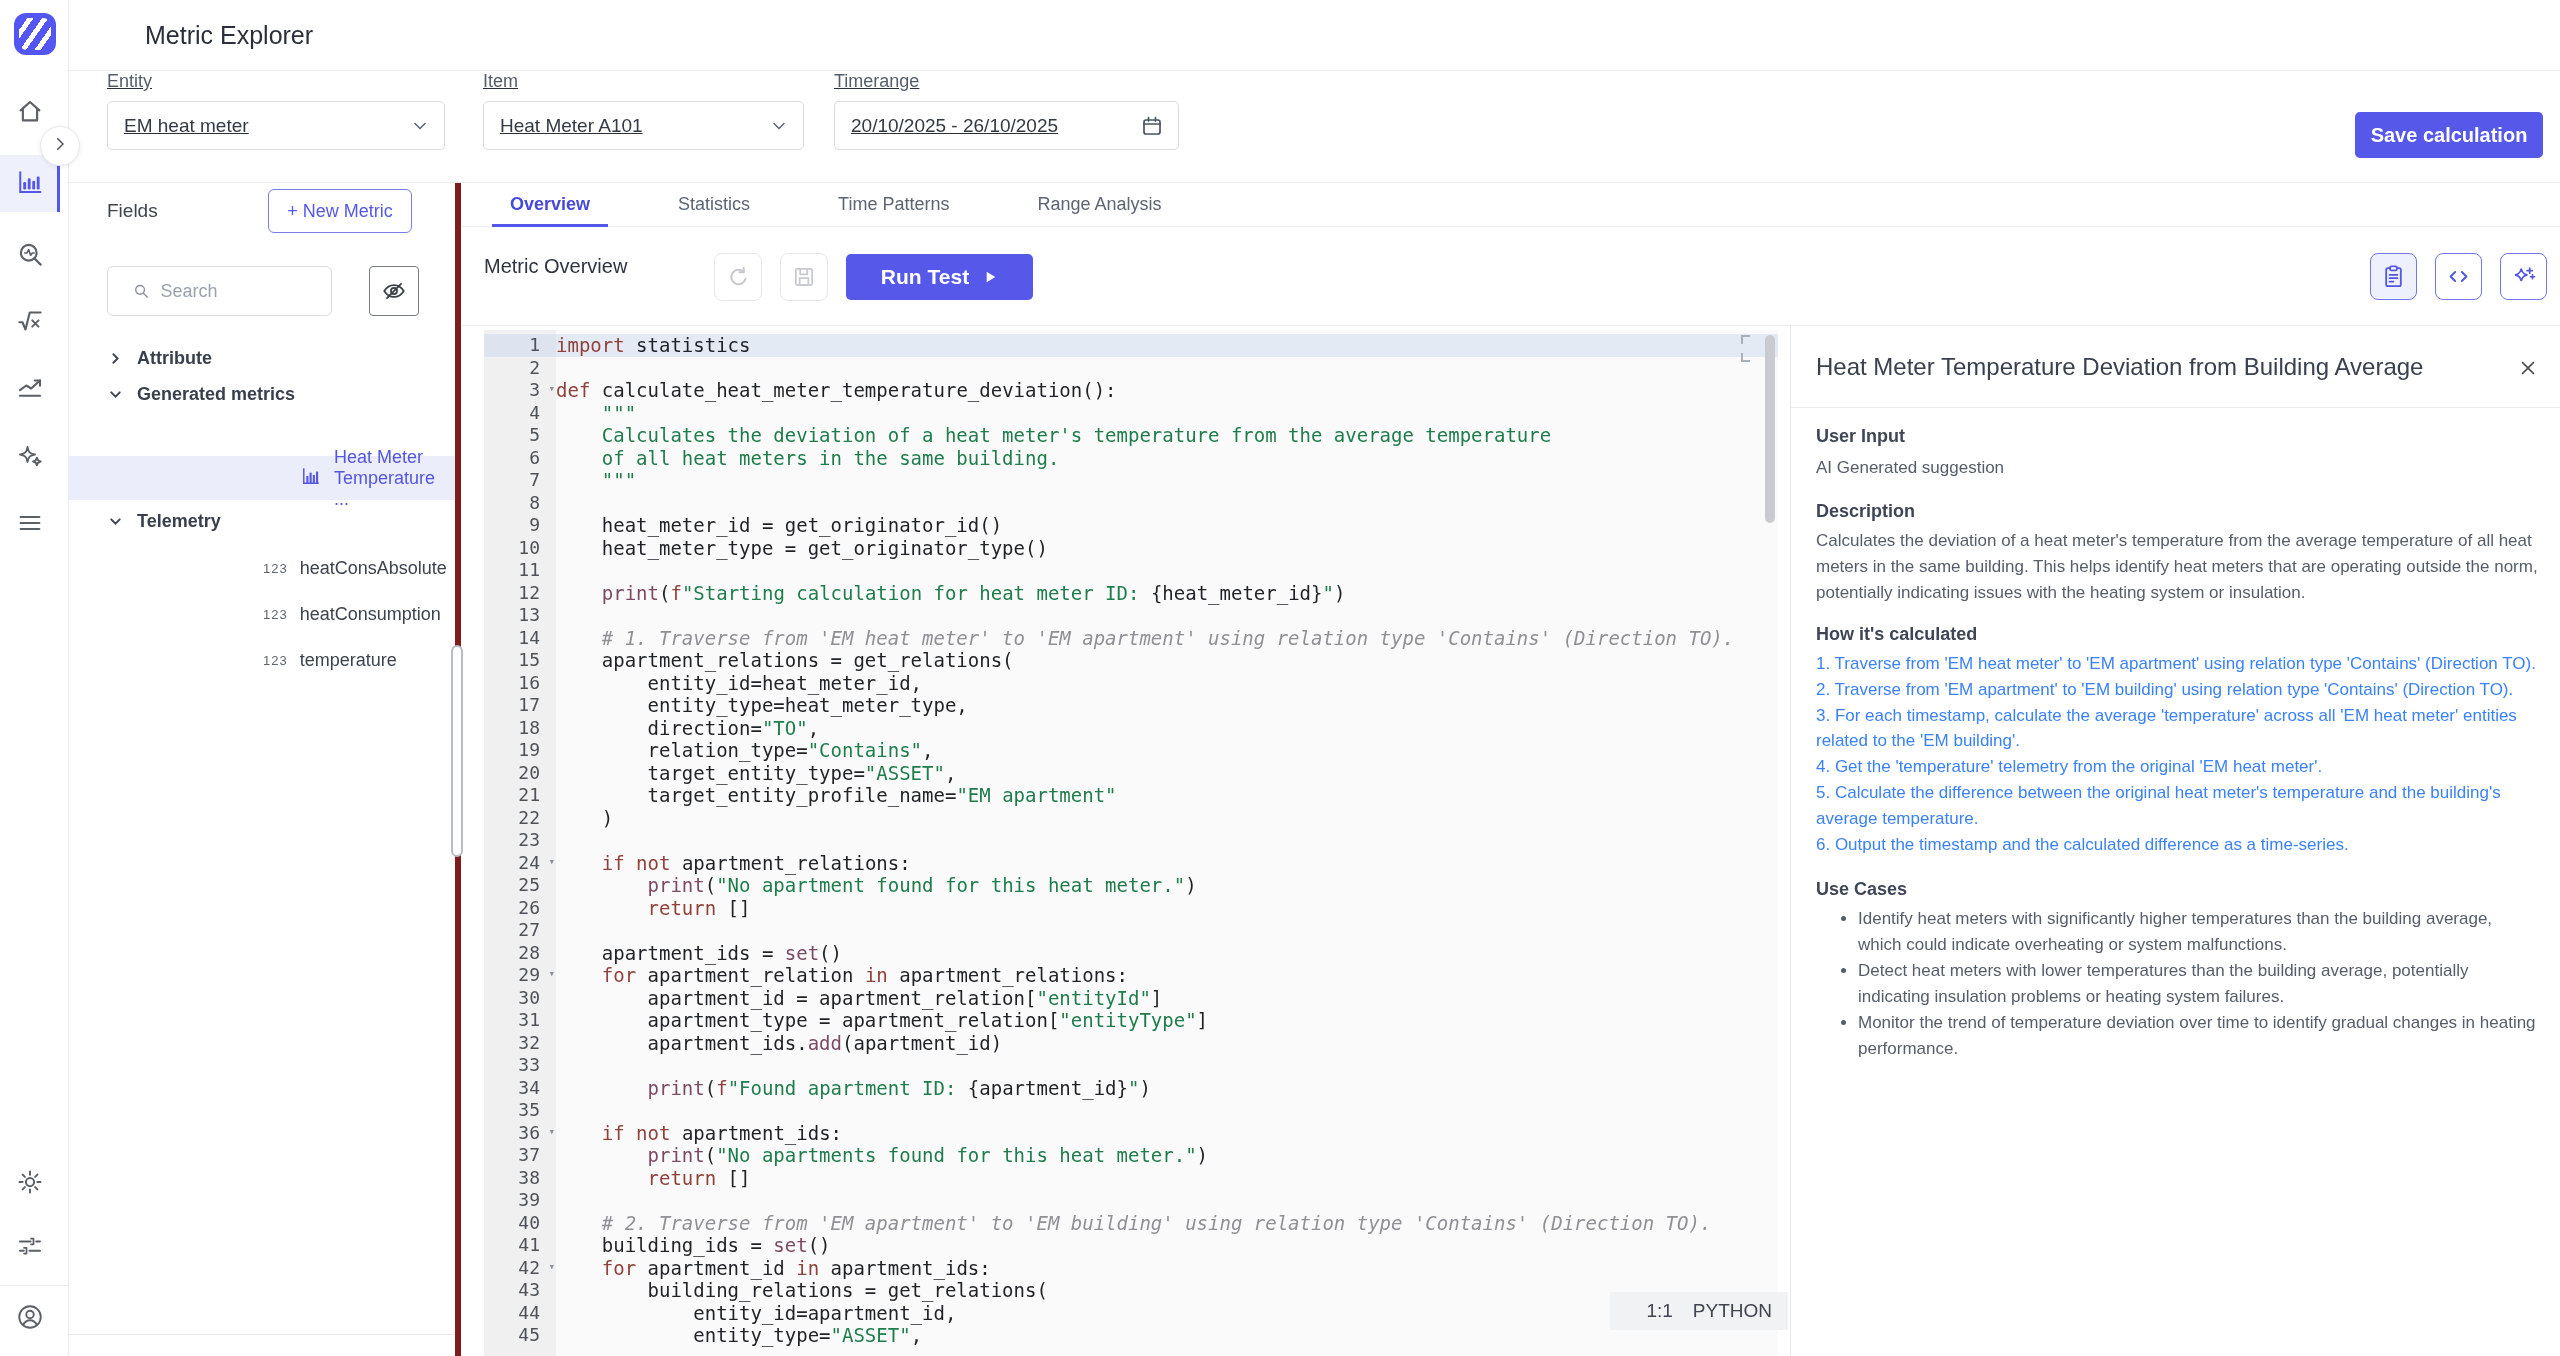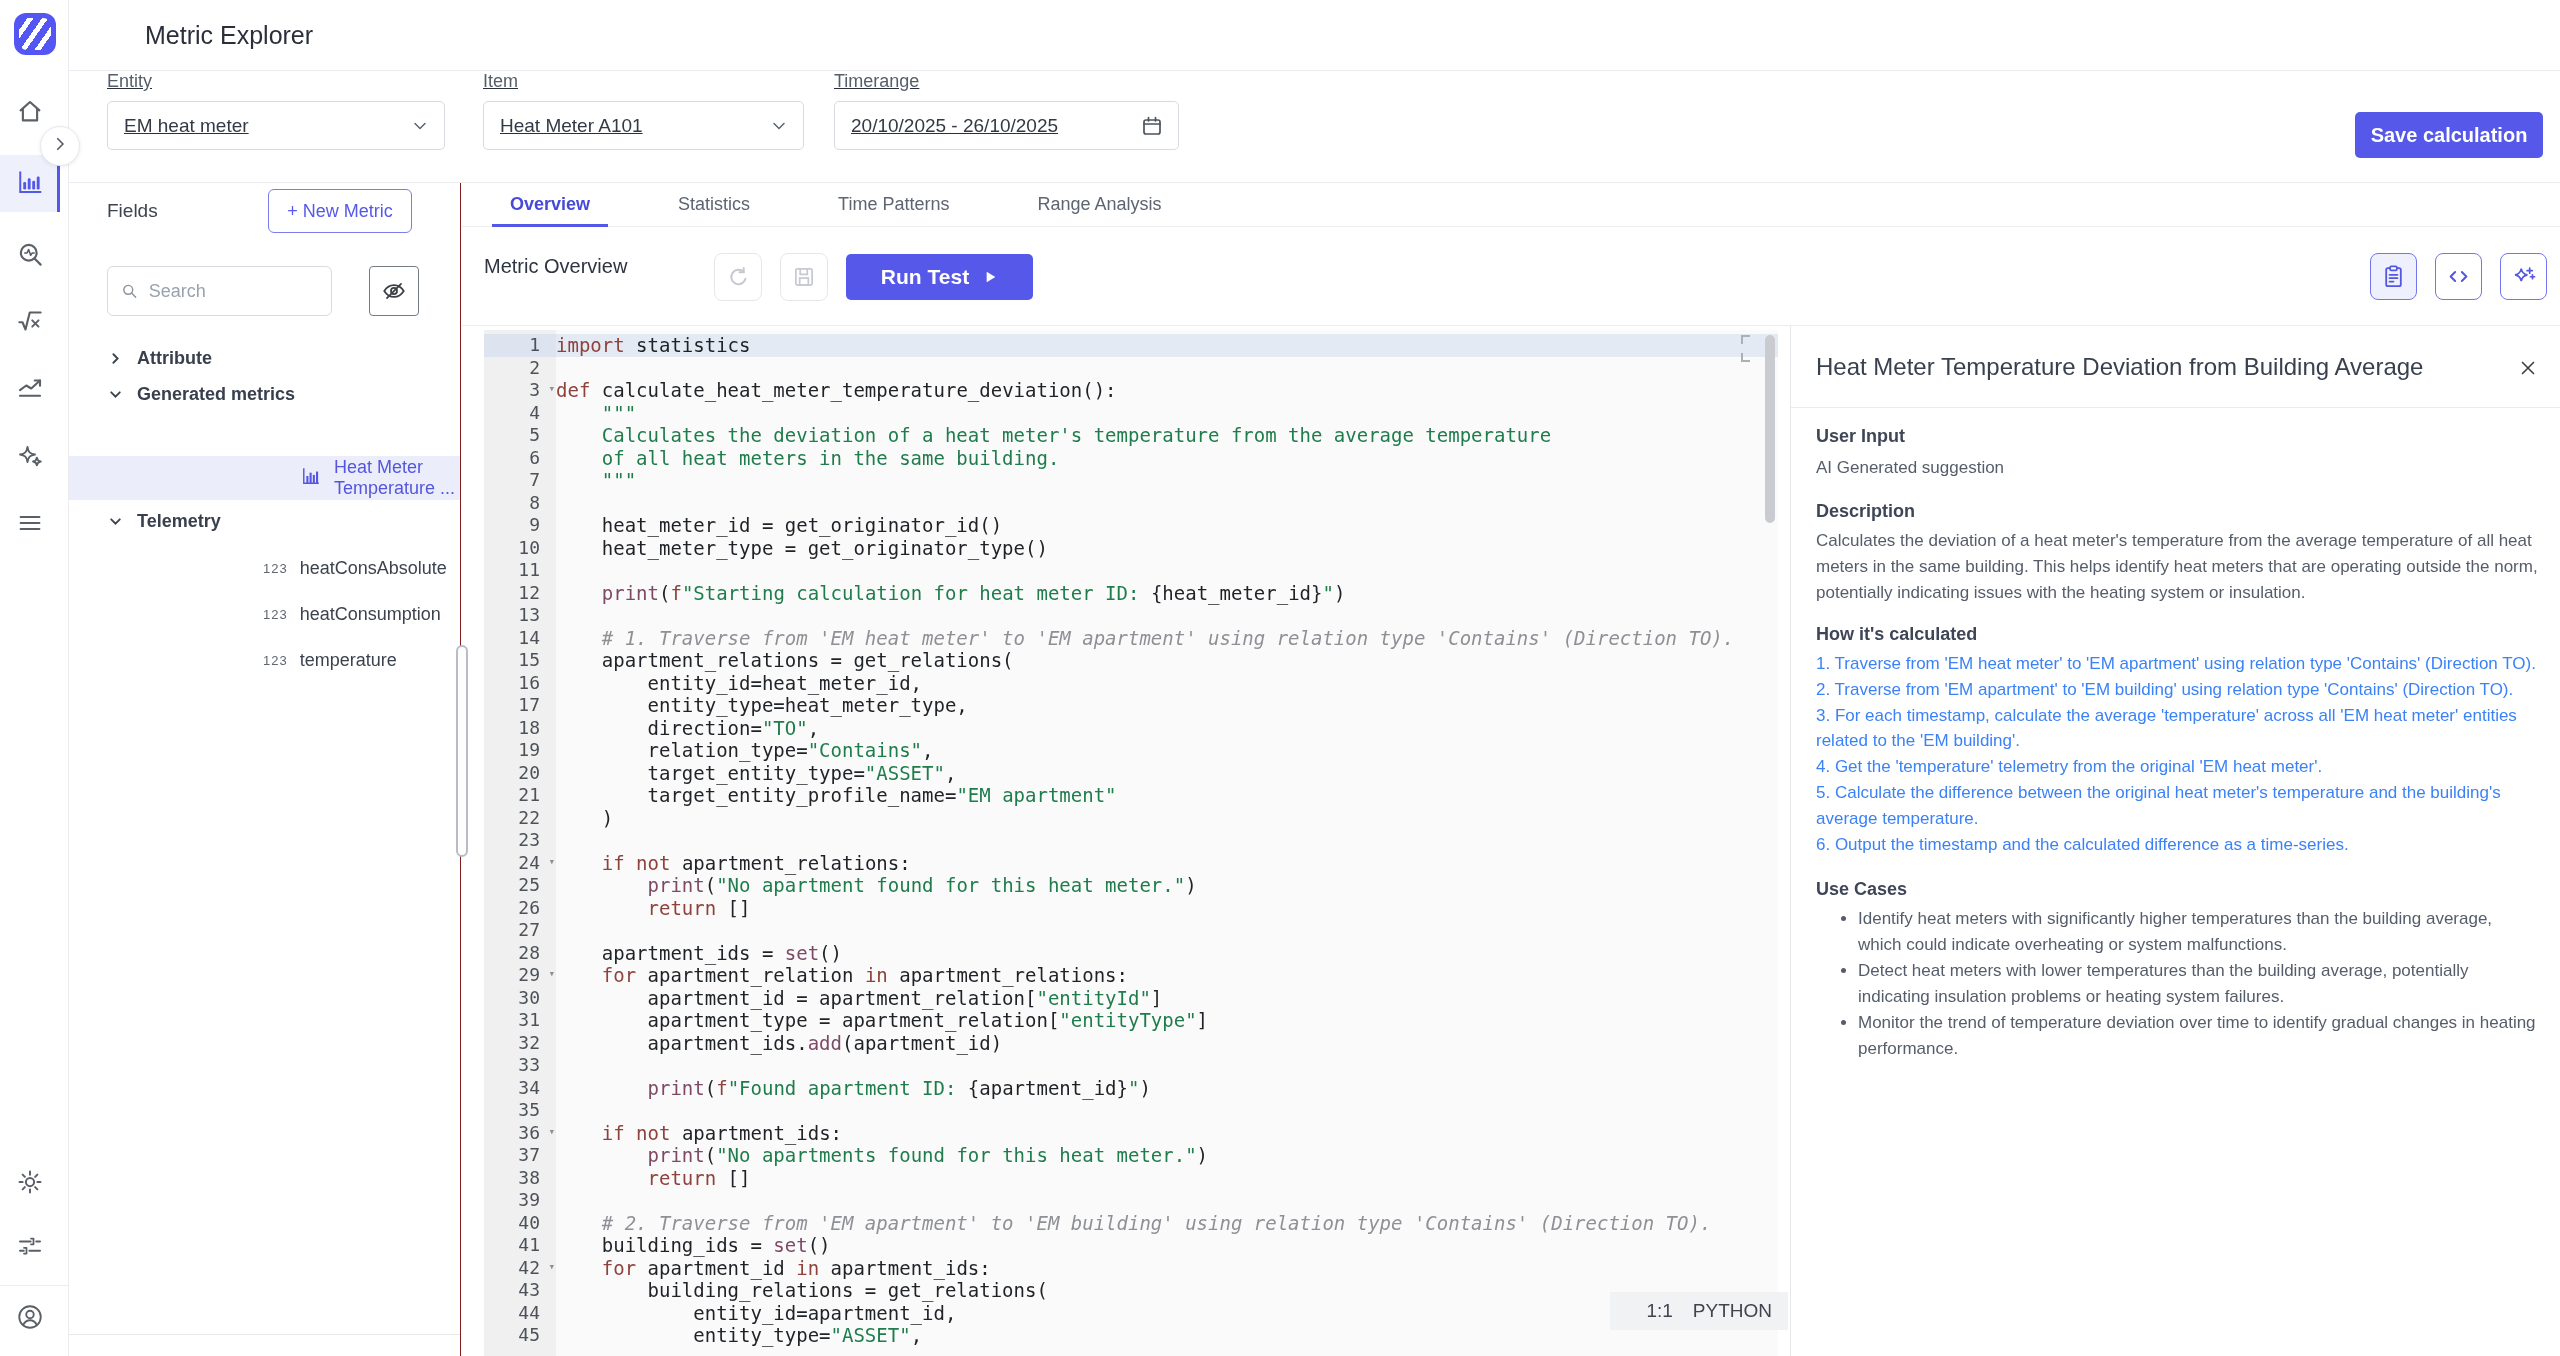--- a/index.html
+++ b/index.html
@@ -23,25 +23,25 @@
 
   
   .filterbar { position:absolute; left:69px; top:71px; right:0; height:112px; border-bottom:1px solid #ececf0; background:#fff; }
   .fgroup { position:absolute; top:0;text-decoration:underline; }
   .flabel { font-size:18px; color:#555e6b; margin-bottom:9px; }
   .sel { height:49px; border:1px solid #d9dbe0; border-radius:5px; background:#fff; display:flex; align-items:center; padding:0 14px 0 16px; font-size:19px; color:#333a45; }
   .sel svg { margin-left:auto; }
   .save-btn { position:absolute; right:17px; top:41px; width:188px; height:46px; background:#5558e8; color:#fff; font-size:20px; font-weight:bold; border:none; border-radius:5px; display:flex; align-items:center; justify-content:center; }
 
   
-  .fields { position:absolute; left:69px; top:183px; width:392px; bottom:0; border-right:1px solid #7f1d1d; background:#fff; }
+  .fields { position:absolute; left:69px; top:183px; width:392px; bottom:0; border-right:6px solid #7f1d1d; background:#fff; }
   .fields::after { content:""; position:absolute; left:0; right:0; bottom:21px; border-bottom:1px solid #e9e9ec; }
   .fields-title { position:absolute; left:38px; top:17px; font-size:19px; color:#3c434e; }
   .new-metric-btn { position:absolute; left:199px; top:6px; width:144px; height:44px; background:#fff; border:1.5px solid #7b7ee9; border-radius:6px; color:#5558e8; font-size:18px; display:flex; align-items:center; justify-content:center; }
-  .search-box { position:absolute; left:38px; top:83px; width:225px; height:50px; border:1px solid #d9dbe0; border-radius:6px; display:flex; align-items:center; padding:0 12px; gap:10px; background:#fff; }
+  .search-box { position:absolute; left:38px; top:83px; width:225px; height:50px; border:1px solid #d9dbe0; border-radius:6px; display:flex; align-items:center; padding:0 24px; gap:10px; background:#fff; }
   .search-box input { border:none; outline:none; font-size:18px; color:#333; width:100%; font-family:"Liberation Sans",sans-serif; }
   .search-box input::placeholder { color:#9aa2ad; }
   .eye-btn { position:absolute; left:300px; top:83px; width:50px; height:50px; border:1.5px solid #767c86; border-radius:4px; background:#fff; display:flex; align-items:center; justify-content:center; }
   .tree { position:absolute; left:38px; top:160px; right:10px; }
   .tree-section { height:30px; display:flex; align-items:center; gap:13px; margin-top:6px; font-size:18px; font-weight:bold; color:#39404d; }
   .tree-section:first-child { margin-top:0; }
   .tw { display:flex; }
   .tw.right svg { transform:rotate(-90deg); }
   .tree-metric { height:44px; margin-left:-38px; margin-right:-10px; padding-left:232px; display:flex; align-items:center; gap:13px; font-size:18px; color:#3c434e;margin-top:47px; }
   .tree-metric.selected { background:#ecedfb; color:#5457dd; }

